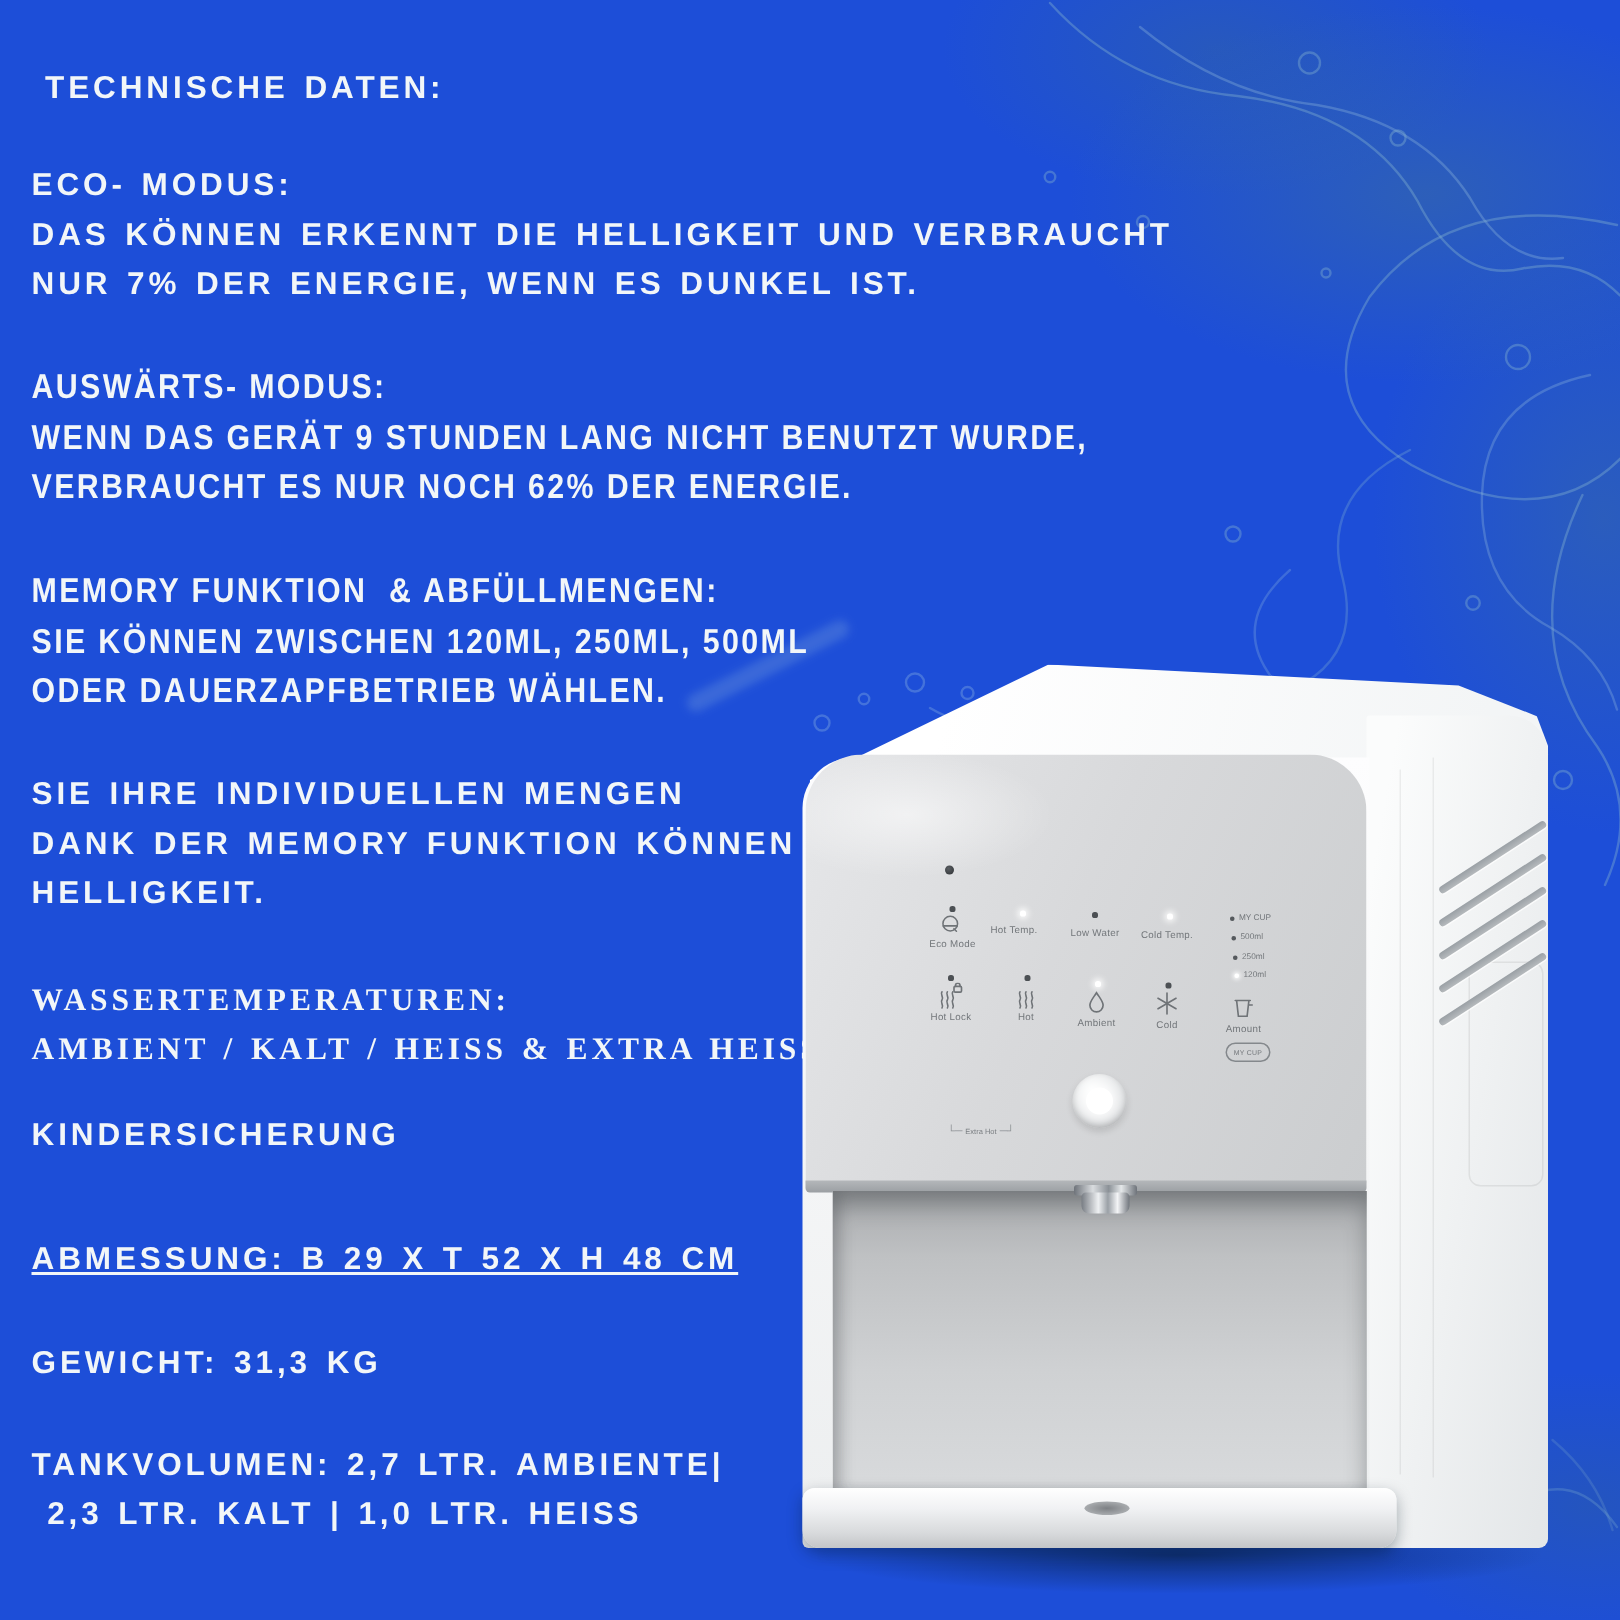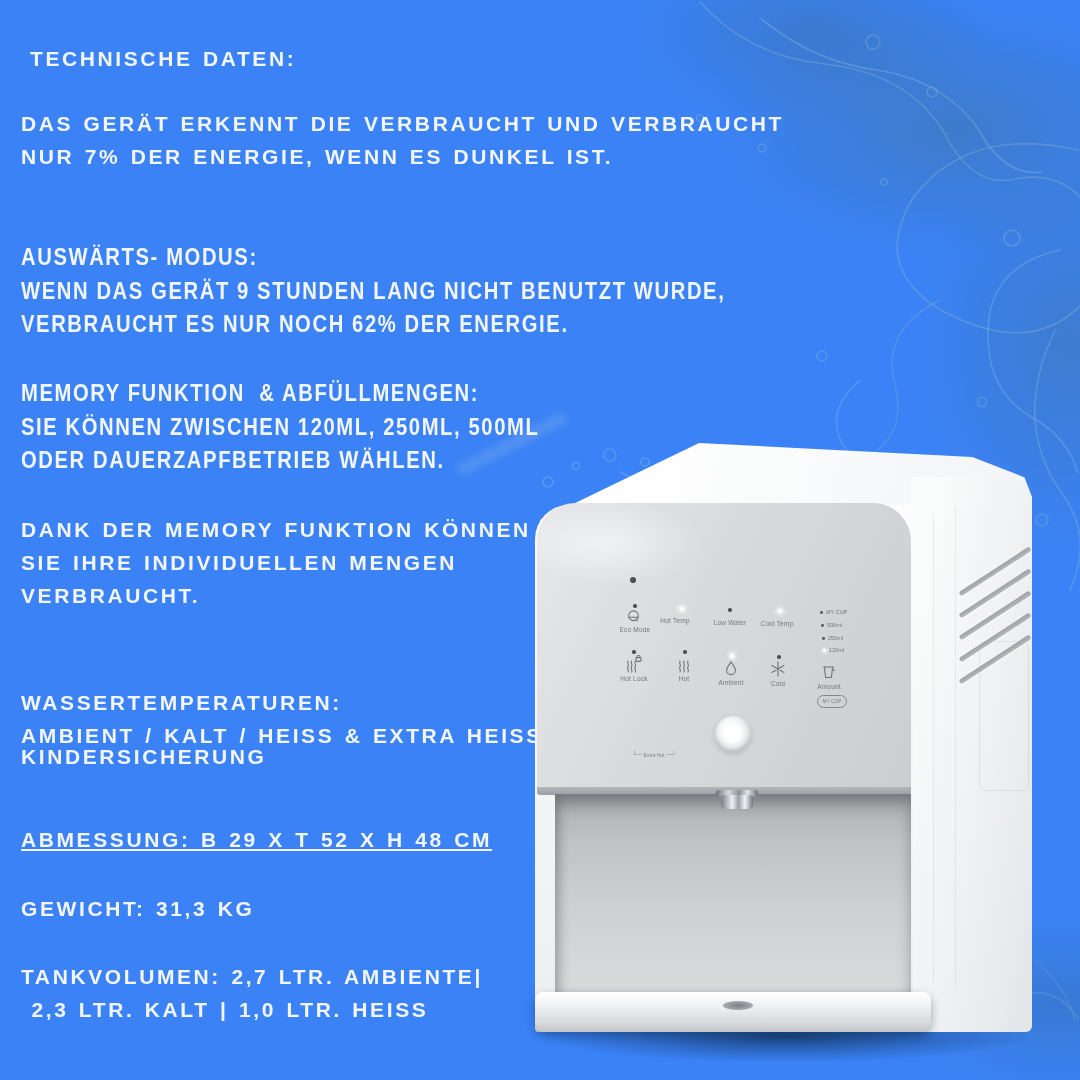--- a/index.html
+++ b/index.html
@@ -1,18 +1,18 @@
 <!DOCTYPE html>
 <html><head>
 <meta charset="utf-8">
 <style>
   html,body{margin:0;padding:0;}
   body{width:1080px;height:1080px;overflow:hidden;background:#0e3d5c;
        font-family:"Liberation Sans","DejaVu Sans",sans-serif;}
-  .canvas{position:relative;width:1080px;height:1080px;background:#3b82f6;overflow:hidden;}
+  .canvas{position:relative;width:1080px;height:1080px;background:#1d4ed8;overflow:hidden;}
 
   
   .splash-glow{position:absolute;inset:0;
     background:
       radial-gradient(ellipse 340px 180px at 88% 12%, rgba(64,115,148,.45), transparent 70%),
       radial-gradient(ellipse 220px 300px at 99% 32%, rgba(64,115,148,.40), transparent 70%),
       radial-gradient(ellipse 260px 140px at 75% 3%,  rgba(58,108,140,.35), transparent 70%),
       radial-gradient(ellipse 200px 120px at 98% 93%, rgba(52,100,132,.30), transparent 75%);}
   svg.splash{position:absolute;left:0;top:0;}
   .streak{position:absolute;left:452px;top:438px;width:120px;height:12px;
@@ -21,21 +21,21 @@
   
   .spec{position:absolute;color:#f2f6f8;font-weight:700;}
   .spec .line{white-space:pre;}
   .wide{font-size:21px;letter-spacing:2.6px;word-spacing:2px;line-height:33px;}
   .narrow{font-size:23px;letter-spacing:1.8px;line-height:33.5px;transform:scaleX(.88);transform-origin:0 0;}
   .s0{left:30px;top:42px;}
   .s1{left:21px;top:107px;}
   .s2{left:21px;top:241px;}
   .s3{left:21px;top:377px;}
   .s4{left:21px;top:513px;}
-  .s5{left:21px;top:686px;}
+  .s5{left:21px;top:650px;font-family:Liberation Serif, serif;}
   .s6{left:21px;top:740px;}
   .s7{left:21px;top:823px;text-decoration:underline;}
   .s8{left:21px;top:892px;}
   .s9{left:21px;top:960px;}
 
   
   .machine{position:absolute;left:535px;top:443px;width:497px;height:589px;}
   .floor-shadow{position:absolute;left:545px;top:1016px;width:482px;height:46px;
     background:radial-gradient(ellipse at 50% 45%, rgba(3,22,36,.55), rgba(3,22,36,0) 72%);}
   .top-face{position:absolute;left:0;top:0;width:497px;height:82px;
@@ -136,37 +136,38 @@
     <circle cx="645" cy="462" r="4" stroke="rgba(160,200,225,.30)"></circle>
     <path d="M620 472 q 30 18 72 10" stroke="rgba(160,200,225,.28)"></path>
   </svg>
   <div class="streak"></div>
 
   <div>
     <div class="spec wide s0">
         <div class="line">TECHNISCHE DATEN:</div>
       </div>
     <div class="spec wide s1">
-        <div class="line">DAS GERÄT ERKENNT DIE VERBRAUCHT UND VERBRAUCHT</div>
+        <div class="line">ECO- MODUS:</div>
+        <div class="line">DAS KÖNNEN ERKENNT DIE HELLIGKEIT UND VERBRAUCHT</div>
         <div class="line">NUR 7% DER ENERGIE, WENN ES DUNKEL IST.</div>
       </div>
     <div class="spec narrow s2">
         <div class="line">AUSWÄRTS- MODUS:</div>
         <div class="line">WENN DAS GERÄT 9 STUNDEN LANG NICHT BENUTZT WURDE,</div>
         <div class="line">VERBRAUCHT ES NUR NOCH 62% DER ENERGIE.</div>
       </div>
     <div class="spec narrow s3">
         <div class="line">MEMORY FUNKTION  &amp; ABFÜLLMENGEN:</div>
         <div class="line">SIE KÖNNEN ZWISCHEN 120ML, 250ML, 500ML</div>
         <div class="line">ODER DAUERZAPFBETRIEB WÄHLEN.</div>
       </div>
     <div class="spec wide s4">
+        <div class="line">SIE IHRE INDIVIDUELLEN MENGEN</div>
         <div class="line">DANK DER MEMORY FUNKTION KÖNNEN</div>
-        <div class="line">SIE IHRE INDIVIDUELLEN MENGEN</div>
-        <div class="line">VERBRAUCHT.</div>
+        <div class="line">HELLIGKEIT.</div>
       </div>
     <div class="spec wide s5">
         <div class="line">WASSERTEMPERATUREN:</div>
         <div class="line">AMBIENT / KALT / HEISS &amp; EXTRA HEISS</div>
       </div>
     <div class="spec wide s6">
         <div class="line">KINDERSICHERUNG</div>
       </div>
     <div class="spec wide s7">
         <div class="line">ABMESSUNG: B 29 X T 52 X H 48 CM</div>

